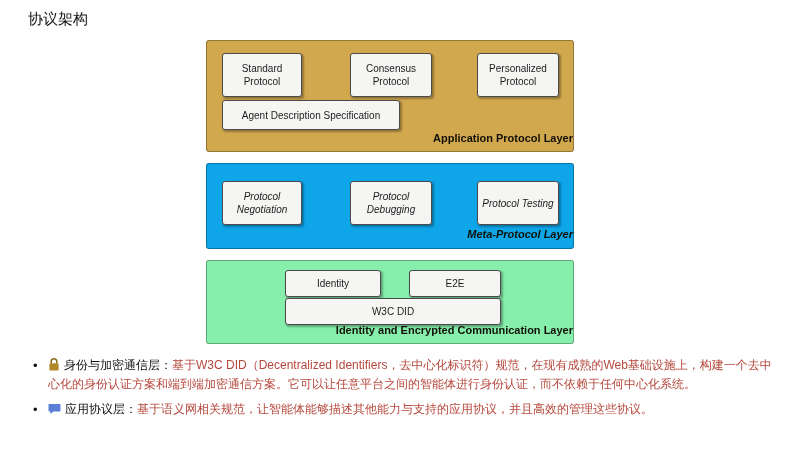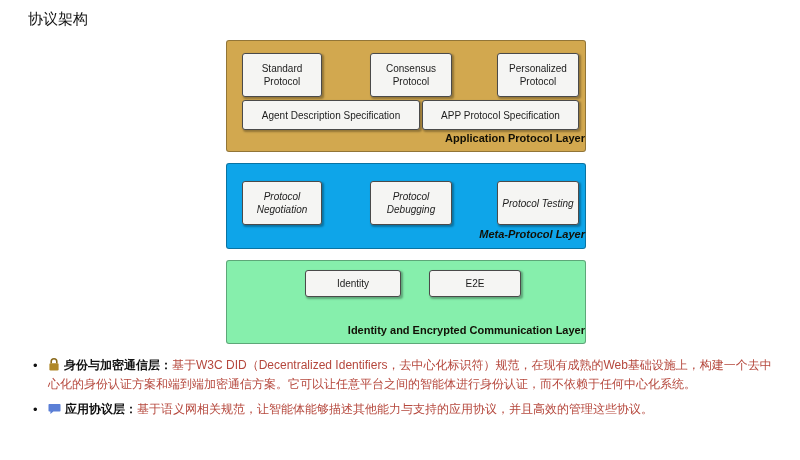--- a/index.html
+++ b/index.html
@@ -3,21 +3,21 @@
 <meta charset="utf-8">
 <style>
   html,body{margin:0;padding:0;}
   body{
     width:800px;height:460px;background:#ffffff;position:relative;overflow:hidden;
     font-family:"Liberation Sans","DejaVu Sans",sans-serif;
   }
   .page-title{position:absolute;left:28px;top:10px;font-size:15px;font-weight:400;color:#111;}
 
   
-  .layer{position:absolute;left:226px;width:358px;border:1px solid rgba(0,0,0,.3);border-radius:3px;}
+  .layer{position:absolute;left:206px;width:358px;border:1px solid rgba(0,0,0,.3);border-radius:3px;padding-left:8px;}
   .layer-app{top:40px;height:110px;background:#D2A84F;}
   .layer-meta{top:163px;height:84px;background:#0ea5e9;font-style:italic;}
   .layer-idn{top:260px;height:82px;background:#86efac;}
 
   .wbox{
     position:absolute;background:#F5F5F3;border:1px solid #4a4a4a;border-radius:3px;
     display:flex;align-items:center;justify-content:center;text-align:center;
     font-size:10px;color:#1c1c1c;line-height:1.3;padding:2px;
     box-shadow:1.5px 1.5px 2px rgba(0,0,0,.3);
   }
@@ -40,48 +40,48 @@
   
   .idn-b1{left:78px;top:9px;width:90px;height:21px;}
   .idn-b2{left:202px;top:9px;width:86px;height:21px;}
   .idn-w1{left:78px;top:37px;width:210px;height:21px;}
   .idn-label{bottom:7px;}
 
   
   .bullets{position:absolute;left:28px;top:356px;width:746px;}
   .bullet{position:relative;padding-left:20px;margin-bottom:6px;font-size:12px;line-height:1.6;color:#B5473C;}
   .bullet::before{content:"\2022";position:absolute;left:5px;top:0;color:#111;font-size:13px;}
-  .blabel{font-weight:700;color:#111;}
+  .blabel{font-weight:400;color:#111;}
   .icon{display:inline-block;vertical-align:-2px;margin-right:4px;line-height:0;}
   .green-dot{width:11px;height:11px;border-radius:50%;background:#35A23C;vertical-align:-1px;}
 </style>
 </head>
 <body>
 
 <div class="page-title">协议架构</div>
 
 <div class="layer layer-app">
   <div class="wbox app-b1">Standard Protocol</div>
   <div class="wbox app-b2">Consensus Protocol</div>
   <div class="wbox app-b3">Personalized Protocol</div>
   <div class="wbox app-w1">Agent Description Specification</div>
-  <div class="wbox app-w2">APP Protocol  Specification</div>
   <div class="layer-label app-label">Application Protocol Layer</div>
 </div>
 
 <div class="layer layer-meta">
   <div class="wbox meta-b1">Protocol Negotiation</div>
   <div class="wbox meta-b2">Protocol Debugging</div>
   <div class="wbox meta-b3">Protocol Testing</div>
   <div class="layer-label meta-label">Meta-Protocol Layer</div>
 </div>
 
 <div class="layer layer-idn">
   <div class="wbox idn-b1">Identity</div>
   <div class="wbox idn-b2">E2E</div>
+  <div class="wbox idn-w1">W3C DID</div>
   <div class="layer-label idn-label">Identity and Encrypted Communication Layer</div>
 </div>
 
 <div class="bullets">
 
   <div class="bullet">
     <span class="icon"><svg width="12" height="13" viewBox="0 0 12 13">
           <path d="M3.2 5.4V3.6C3.2 2 4.4.8 6 .8s2.8 1.2 2.8 2.8v1.8" fill="none" stroke="#8a6a1c" stroke-width="1.6"></path>
           <rect x="1.4" y="5.2" width="9.2" height="7.2" rx="1.2" fill="#B08828"></rect>
         </svg></span><span class="blabel">身份与加密通信层：</span><span class="btext">基于W3C DID（Decentralized Identifiers，去中心化标识符）规范，在现有成熟的Web基础设施上，构建一个去中心化的身份认证方案和端到端加密通信方案。它可以让任意平台之间的智能体进行身份认证，而不依赖于任何中心化系统。</span>

